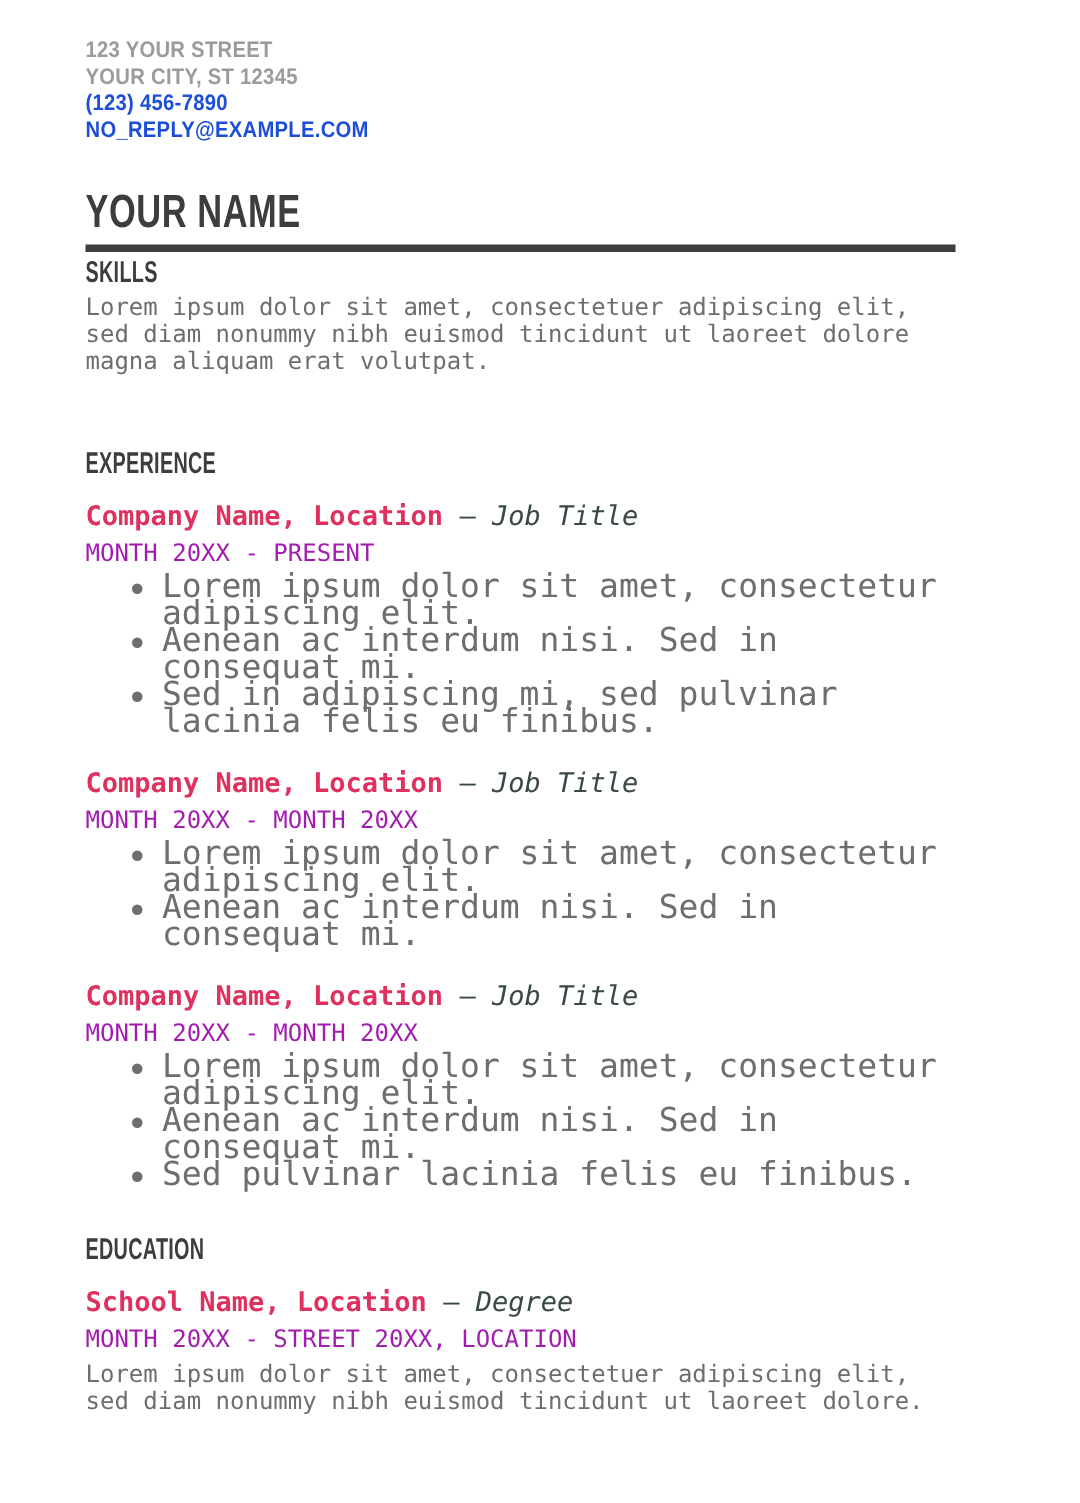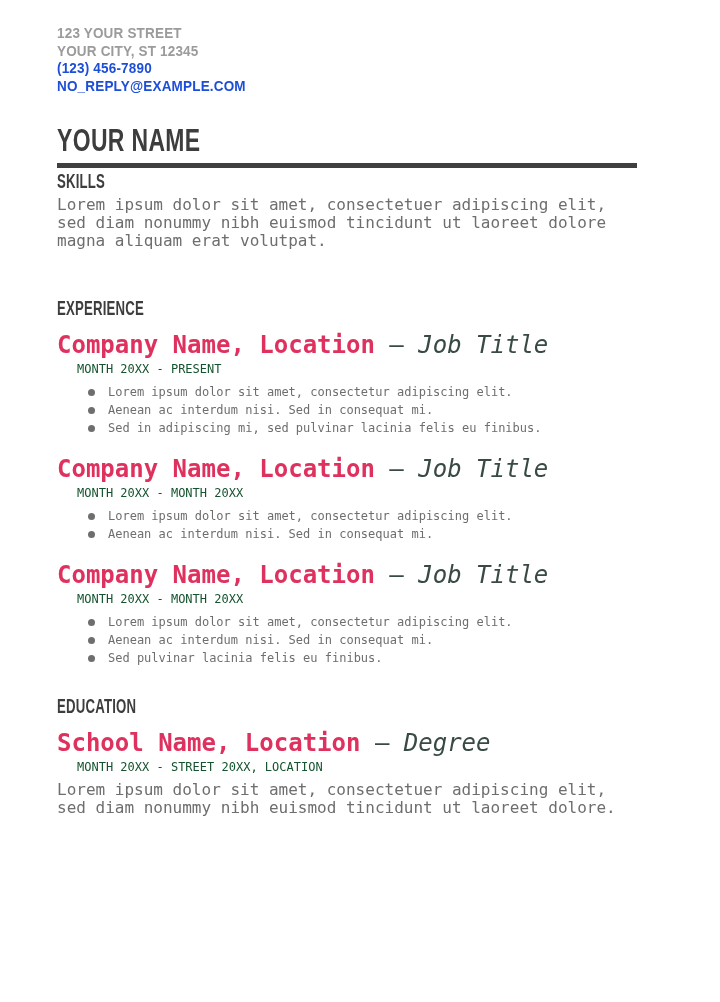--- a/index.html
+++ b/index.html
@@ -44,32 +44,32 @@
   .bodytext {
     margin-top:4px;
     width:578px;
     font-size:16px; line-height:18px;
     color:#6e6e6e;
   }
 
   .entry { margin-top:14px; width:578px; }
   .entry + .entry { margin-top:20px; }
 
-  .company-line { font-size:24px; line-height:24px; white-space:nowrap; }
+  .company-line { font-size:18px; line-height:24px; white-space:nowrap; }
   .company { font-weight:700; color:#de315e; }
   .sep { color:#394a45; }
   .jobtitle { font-style:italic; color:#394a45; }
 
-  .dates { font-size:12px; line-height:24px; color:#14532d;margin-left:20px; }
+  .dates { font-size:16px; line-height:24px; color:#a21caf; }
 
   ul.bullets { list-style:none; margin-top:2px; width:578px; }
   ul.bullets li {
     position:relative;
     padding-left:51px;
-    font-size:12px; line-height:18px;
+    font-size:22px; line-height:18px;
     color:#6e6e6e;
   }
   ul.bullets li::before {
     content:"";
     position:absolute;
     left:31px; top:6px;
     width:7px; height:7px;
     border-radius:50%;
     background:#6e6e6e;
   }

